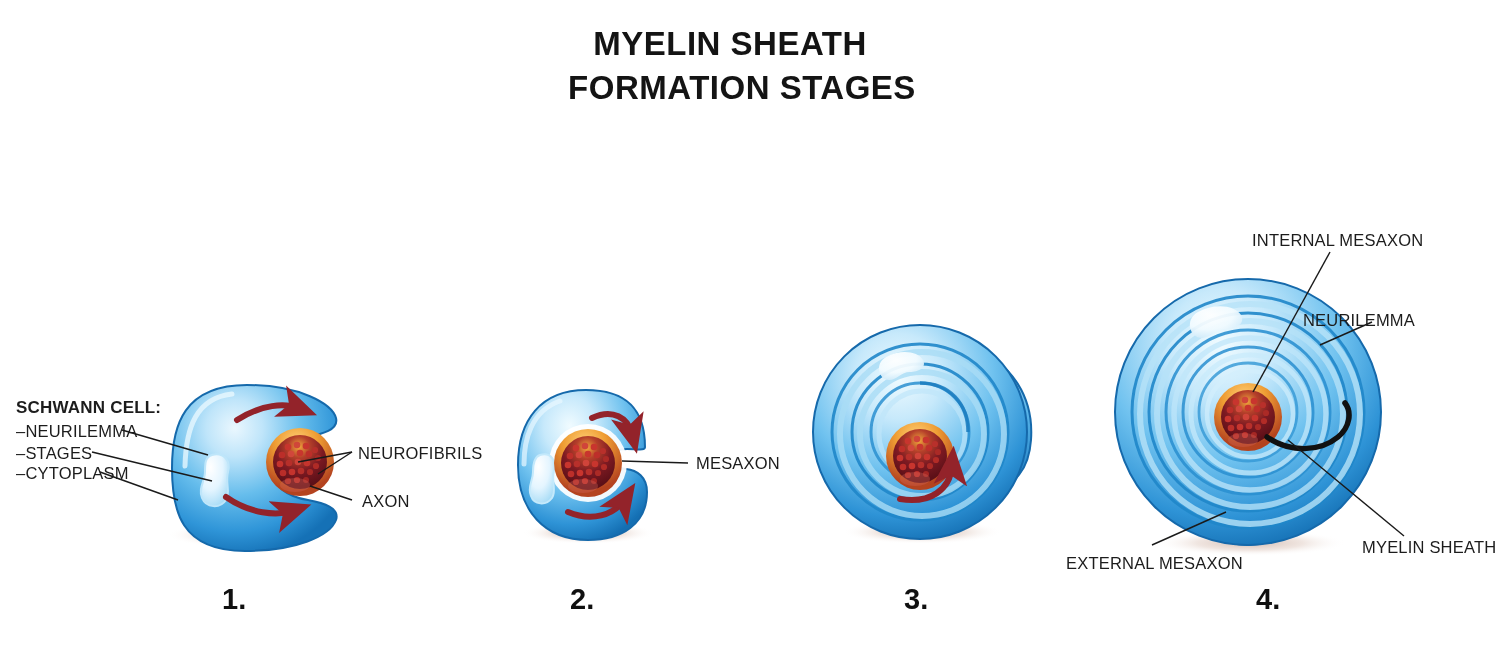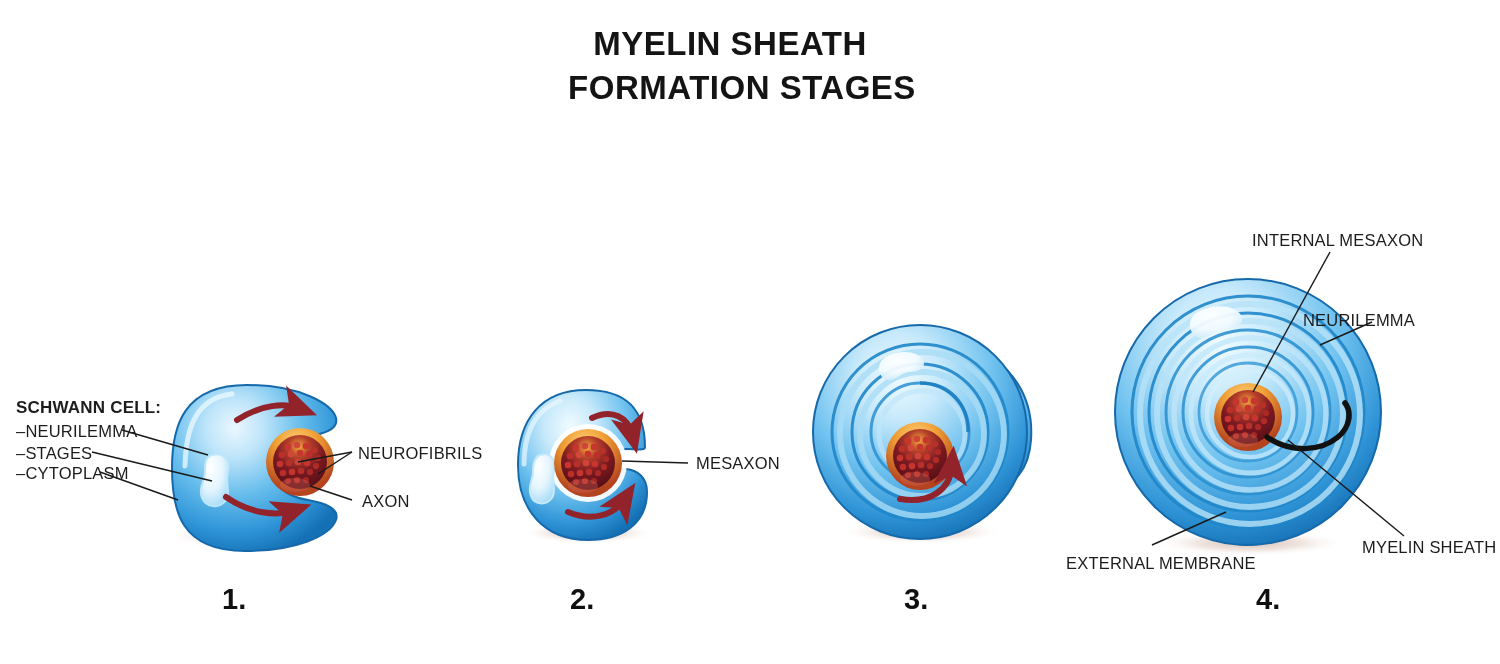--- a/index.html
+++ b/index.html
@@ -405,21 +405,21 @@
   <div class="lbl" style="left:16px; top:444px;">–STAGES</div>
   <div class="lbl" style="left:16px; top:464px;">–CYTOPLASM</div>
 
   <div class="lbl" style="left:358px; top:444px;">NEUROFIBRILS</div>
   <div class="lbl" style="left:362px; top:492px;">AXON</div>
 
   <div class="lbl" style="left:696px; top:454px;text-align:center;">MESAXON</div>
 
   <div class="lbl" style="left:1252px; top:231px;">INTERNAL MESAXON</div>
   <div class="lbl" style="left:1303px; top:311px;">NEURILEMMA</div>
-  <div class="lbl" style="left:1066px; top:554px;">EXTERNAL MEMBRANE</div>
+  <div class="lbl" style="left:1066px; top:554px;">EXTERNAL MESAXON</div>
   <div class="lbl" style="left:1362px; top:538px;">MYELIN SHEATH</div>
 
   <div class="stagenum" style="left:222px; top:583px;">1.</div>
   <div class="stagenum" style="left:570px; top:583px;">2.</div>
   <div class="stagenum" style="left:904px; top:583px;">3.</div>
   <div class="stagenum" style="left:1256px; top:583px;">4.</div>
 
 </div>
 
 </body></html>

